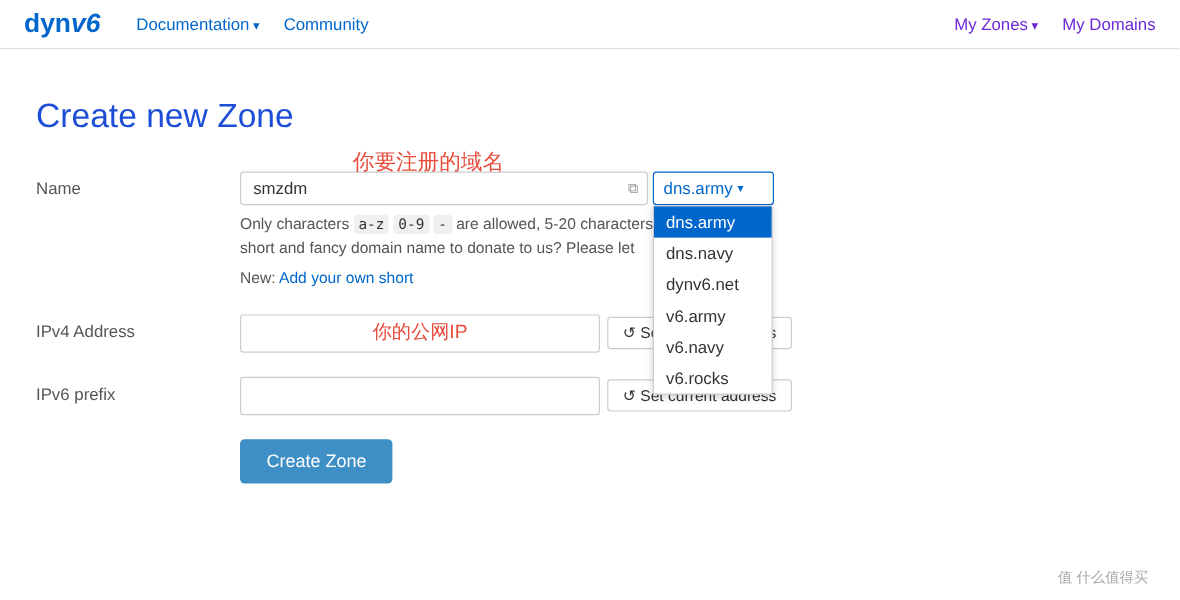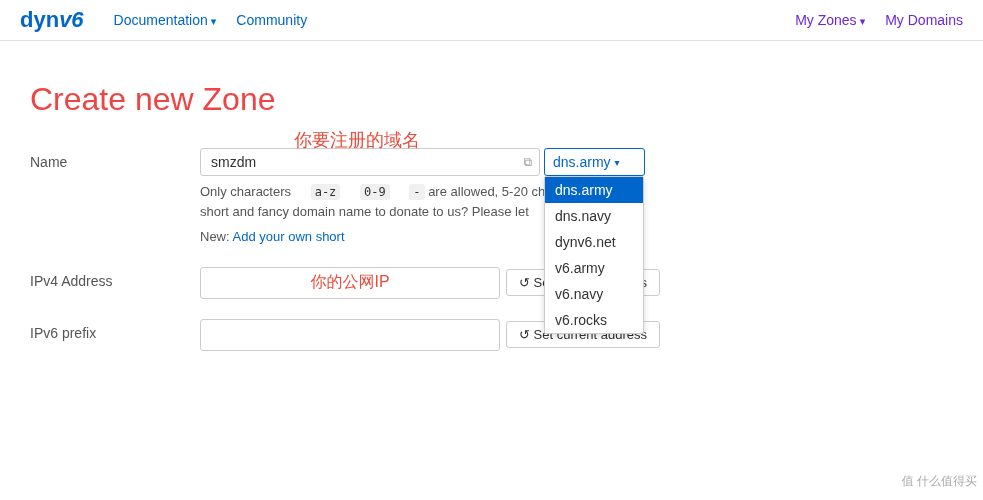--- a/index.html
+++ b/index.html
@@ -42,23 +42,23 @@
     .nav-right-link.with-arrow::after {
       content: ' ▾';
       font-size: 11px;
     }
 
     
     .main-content {
       padding: 40px 40px 40px 30px;
     }
     .page-title {
-      font-size: 32px;
+      font-size: 28px;
       font-weight: normal;
-      color: #ef4444;
+      color: #1d4ed8;
       margin-bottom: 30px;
     }
 
     
     .form-container { position: relative; }
     .form-row {
       display: flex;
       align-items: flex-start;
       margin-bottom: 20px;
     }
@@ -146,21 +146,20 @@
       margin-top: 6px;
       line-height: 1.5;
     }
     .help-text code {
       background: #f0f0f0;
       border-radius: 3px;
       padding: 1px 4px;
       font-size: 12px;
       color: #333;
       font-family: monospace;
-      margin-left: 16px;
     }
     .help-link {
       color: #0066cc;
       text-decoration: none;
     }
 
     
     .address-input-row {
       display: flex;
       align-items: center;
@@ -193,21 +192,21 @@
       border-radius: 4px;
       padding: 10px 22px;
       font-size: 15px;
       cursor: pointer;
     }
 
     
     .watermark {
       position: fixed;
       bottom: 10px;
-      right: 6px;
+      right: 26px;
       color: #aaa;
       font-size: 12px;
     }
 
     
     .name-field-container {
       position: relative;
       display: inline-flex;
       align-items: flex-end;
       gap: 4px;
@@ -291,17 +290,21 @@
     </div>
 
     <div class="form-row">
       <label class="form-label">IPv6 prefix</label>
       <div class="address-input-row">
         <input type="text" class="text-input address-text-input" style="flex: 1 1 0%; height: 32px;" value="">
         <button class="set-btn">↺ Set current address</button>
       </div>
     </div>
 
+    <div class="form-row">
+      <div style="width:170px;"></div>
+      <button class="create-btn">Create Zone</button>
+    </div>
 
   </div>
 </div>
 
 <div class="watermark">值 什么值得买</div>
 
 </body></html>

